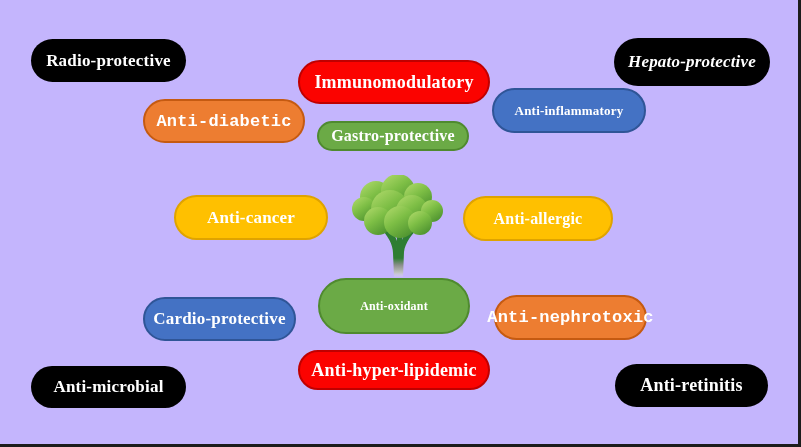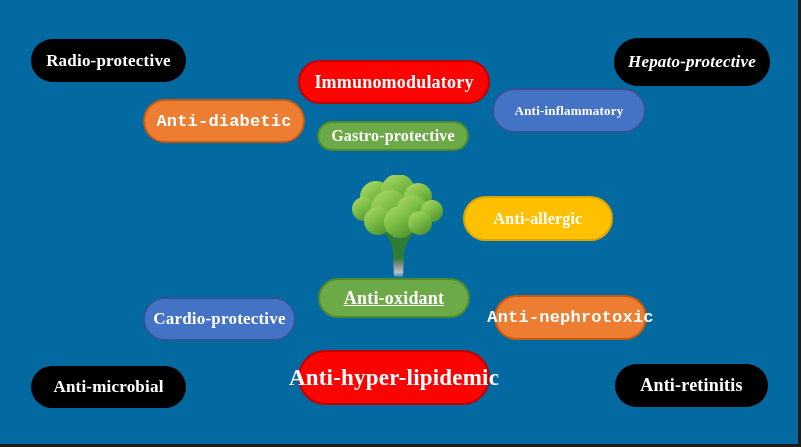--- a/index.html
+++ b/index.html
@@ -1,20 +1,20 @@
 <!DOCTYPE html>
 <html style="--black: #000000; --red: #fb0300; --red-border: #c00000; --orange: #ed7d31; --orange-border: #c55a11; --blue: #4472c4; --blue-border: #2f5597; --green: #6baa46; --green-border: #4f8a2f; --yellow: #ffc000; --yellow-border: #dfa300; --text: #ffffff; --frame-border: #1c1c1c;"><head>
 <meta charset="utf-8">
 <style>
   html, body { margin: 0; padding: 0; background: #ffffff; }
   .stage {
     position: relative;
     width: 801px;
     height: 447px;
-    background: #0369a1;
+    background: #c4b5fd;
     overflow: hidden;
     box-sizing: border-box;
     border-right: 3px solid var(--frame-border, #1c1c1c);
     border-bottom: 3px solid var(--frame-border, #1c1c1c);
     font-family: "Liberation Serif", "DejaVu Serif", serif;
   }
   .pill {
     position: absolute;
     border-radius: 999px;
     display: flex;
@@ -37,24 +37,24 @@
 
   
   .p-radio      { left: 31px;  top: 39px;  width: 155px; height: 43px; font-size: 17px; }
   .p-immuno     { left: 298px; top: 60px;  width: 192px; height: 44px; font-size: 18px; }
   .p-hepato     { left: 614px; top: 38px;  width: 156px; height: 48px; font-size: 17px; font-style: italic; }
   .p-diabetic   { left: 143px; top: 99px;  width: 162px; height: 44px; font-size: 17px; }
   .p-inflam     { left: 492px; top: 88px;  width: 154px; height: 45px; font-size: 13px; }
   .p-gastro     { left: 317px; top: 121px; width: 152px; height: 30px; font-size: 16px; }
   .p-cancer     { left: 174px; top: 195px; width: 154px; height: 45px; font-size: 17px; }
   .p-allergic   { left: 463px; top: 196px; width: 150px; height: 45px; font-size: 16px; }
-  .p-oxidant    { left: 318px; top: 278px; width: 152px; height: 40px; font-size: 18px; text-decoration: underline; }
+  .p-oxidant    { left: 318px; top: 278px; width: 152px; height: 56px; font-size: 12px; }
   .p-cardio     { left: 143px; top: 297px; width: 153px; height: 44px; font-size: 17px; }
   .p-nephro     { left: 494px; top: 295px; width: 153px; height: 45px; font-size: 17px; }
-  .p-hyper      { left: 298px; top: 350px; width: 192px; height: 55px; font-size: 23px; }
+  .p-hyper      { left: 298px; top: 350px; width: 192px; height: 40px; font-size: 18px; }
   .p-microbial  { left: 31px;  top: 366px; width: 155px; height: 42px; font-size: 17px; }
   .p-retinitis  { left: 615px; top: 364px; width: 153px; height: 43px; font-size: 18px; }
 
   .tree {
     position: absolute;
     left: 350px;
     top: 175px;
     width: 96px;
     height: 104px;
   }
@@ -63,20 +63,21 @@
 <body>
 
 <div class="stage">
 
   <div class="pill c-black  p-radio">Radio-protective</div>
   <div class="pill c-red    p-immuno">Immunomodulatory</div>
   <div class="pill c-black  p-hepato">Hepato-protective</div>
   <div class="pill c-orange p-diabetic">Anti-diabetic</div>
   <div class="pill c-blue   p-inflam">Anti-inflammatory</div>
   <div class="pill c-green  p-gastro">Gastro-protective</div>
+  <div class="pill c-yellow p-cancer">Anti-cancer</div>
   <div class="pill c-yellow p-allergic">Anti-allergic</div>
   <div class="pill c-green  p-oxidant">Anti-oxidant</div>
   <div class="pill c-blue   p-cardio">Cardio-protective</div>
   <div class="pill c-orange p-nephro">Anti-nephrotoxic</div>
   <div class="pill c-red    p-hyper">Anti-hyper-lipidemic</div>
   <div class="pill c-black  p-microbial">Anti-microbial</div>
   <div class="pill c-black  p-retinitis">Anti-retinitis</div>
 
   <svg class="tree" viewBox="0 0 96 104" xmlns="http://www.w3.org/2000/svg">
     <defs>

